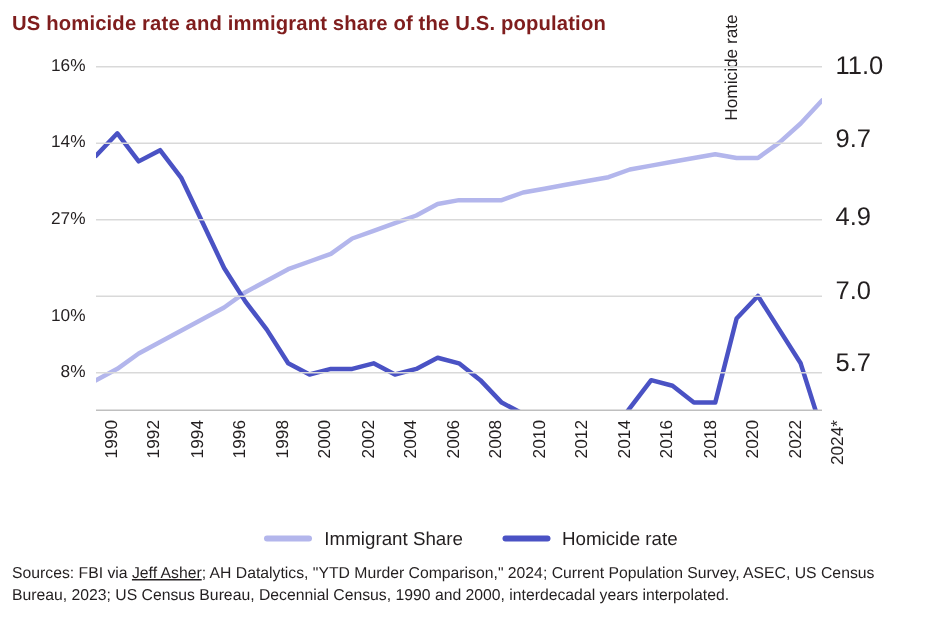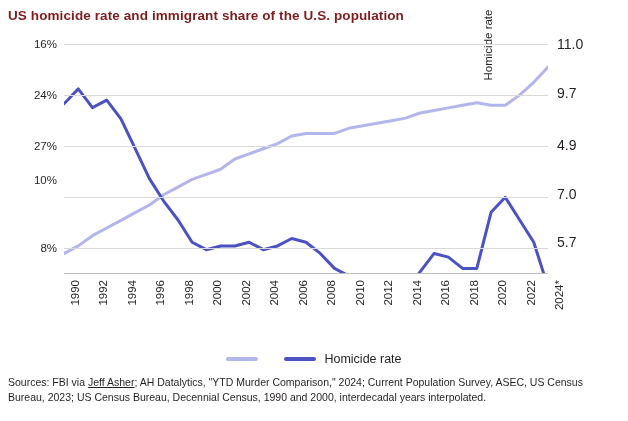--- a/index.html
+++ b/index.html
@@ -65,21 +65,21 @@
     transform: translateY(-50%);
     font-size: 11.5px;
     color: #231f20;
     white-space: nowrap;
   }
   .ytick-right {
     position: absolute;
     left: 100%;
     margin-left: 9px;
     transform: translateY(-50%);
-    font-size: 14px;
+    font-size: 17px;
     color: #231f20;
     white-space: nowrap;
   }
   #ylabel-right {
     position: absolute;
     left: 596px;
     top: 30px;
     width: 230px;
     height: 16px;
     transform: rotate(-90deg);
@@ -146,25 +146,25 @@
   <div id="plot-wrap">
     <div id="plot-area">
       <div class="axis-line-bottom"></div>
       <svg id="series-svg" width="484" height="230" viewBox="0 0 484 230">
           <path d="M0.00,209.56 L14.24,201.89 L28.47,191.67 L42.71,184.00 L56.94,176.33 L71.18,168.67 L85.41,161.00 L99.65,150.78 L113.88,143.11 L128.12,135.44 L142.35,130.33 L156.59,125.22 L170.82,115.00 L185.06,109.89 L199.29,104.78 L213.53,99.67 L227.76,92.00 L242.00,89.44 L256.24,89.44 L270.47,89.44 L284.71,84.33 L298.94,81.78 L313.18,79.22 L327.41,76.67 L341.65,74.11 L355.88,69.00 L370.12,66.44 L384.35,63.89 L398.59,61.33 L412.82,58.78 L427.06,61.33 L441.29,61.33 L455.53,51.11 L469.76,38.33 L484.00,23.00" fill="none" stroke="#b3b6ec" stroke-width="3" stroke-linejoin="round" stroke-linecap="round"></path>
           <path d="M0.00,59.84 L14.24,44.88 L28.47,63.58 L42.71,56.10 L56.94,74.80 L71.18,104.72 L85.41,134.63 L99.65,157.07 L113.88,175.77 L128.12,198.21 L142.35,205.69 L156.59,201.95 L170.82,201.95 L185.06,198.21 L199.29,205.69 L213.53,201.95 L227.76,194.47 L242.00,198.21 L256.24,209.43 L270.47,224.39 L284.71,231.87 L298.94,235.61 L313.18,235.61 L327.41,243.09 L341.65,246.83 L355.88,228.13 L370.12,209.43 L384.35,213.17 L398.59,224.39 L412.82,224.39 L427.06,168.29 L441.29,153.33 L455.53,175.77 L469.76,198.21 L484.00,243.09" fill="none" stroke="#4a52c4" stroke-width="3" stroke-linejoin="round" stroke-linecap="round"></path>
         </svg>
     <div class="gridline" style="top: 204.444px;"></div>
         <div class="ytick-left" style="top: 204.444px;">8%</div>
         <div class="gridline" style="top: 153.333px;"></div>
-        <div class="ytick-left" style="top: 136px; text-align: right;">10%</div>
+        <div class="ytick-left" style="top: 167px; text-align: right;">10%</div>
         <div class="gridline" style="top: 102.222px;"></div>
         <div class="ytick-left" style="top: 102.222px;">27%</div>
         <div class="gridline" style="top: 51.1111px;"></div>
-        <div class="ytick-left" style="top: 51.1111px;">24%</div>
+        <div class="ytick-left" style="top: 51.1111px;">14%</div>
         <div class="gridline" style="top: 0px;"></div>
         <div class="ytick-left" style="top: 0px;">16%</div>
         <div class="ytick-right" style="top: 198.211px; text-align: center;">5.7</div>
         <div class="ytick-right" style="top: 149.593px;">7.0</div>
         <div class="ytick-right" style="top: 100.976px;">4.9</div>
         <div class="ytick-right" style="top: 48.6179px; text-align: right;">9.7</div>
         <div class="ytick-right" style="top: 0px;">11.0</div>
         <div class="xtick" style="left: 5px;">1990</div>
         <div class="xtick" style="left: 33.4706px;">1992</div>
         <div class="xtick" style="left: 61.9412px;">1994</div>
@@ -182,20 +182,21 @@
         <div class="xtick" style="left: 403.588px;">2018</div>
         <div class="xtick" style="left: 432.059px;">2020</div>
         <div class="xtick" style="left: 460.529px;">2022</div>
         <div class="xtick" style="left: 489px;">2024*</div>
       </div>
   </div>
 
   <div id="legend">
       <div class="legend-item">
         <span class="legend-swatch" style="background: rgb(179, 182, 236);"></span>
+        <span>Immigrant Share</span>
       </div>
       <div class="legend-item">
         <span class="legend-swatch" style="background: rgb(74, 82, 196);"></span>
         <span>Homicide rate</span>
       </div>
     </div>
 
   <div id="source-note">
     <span>Sources: FBI via </span><span class="underline">Jeff Asher</span><span>; AH Datalytics, "YTD Murder Comparison," 2024; Current Population Survey, ASEC, US</span>
     <span>Census Bureau, 2023; US Census Bureau,  Decennial Census, 1990 and 2000, interdecadal years interpolated.</span>

